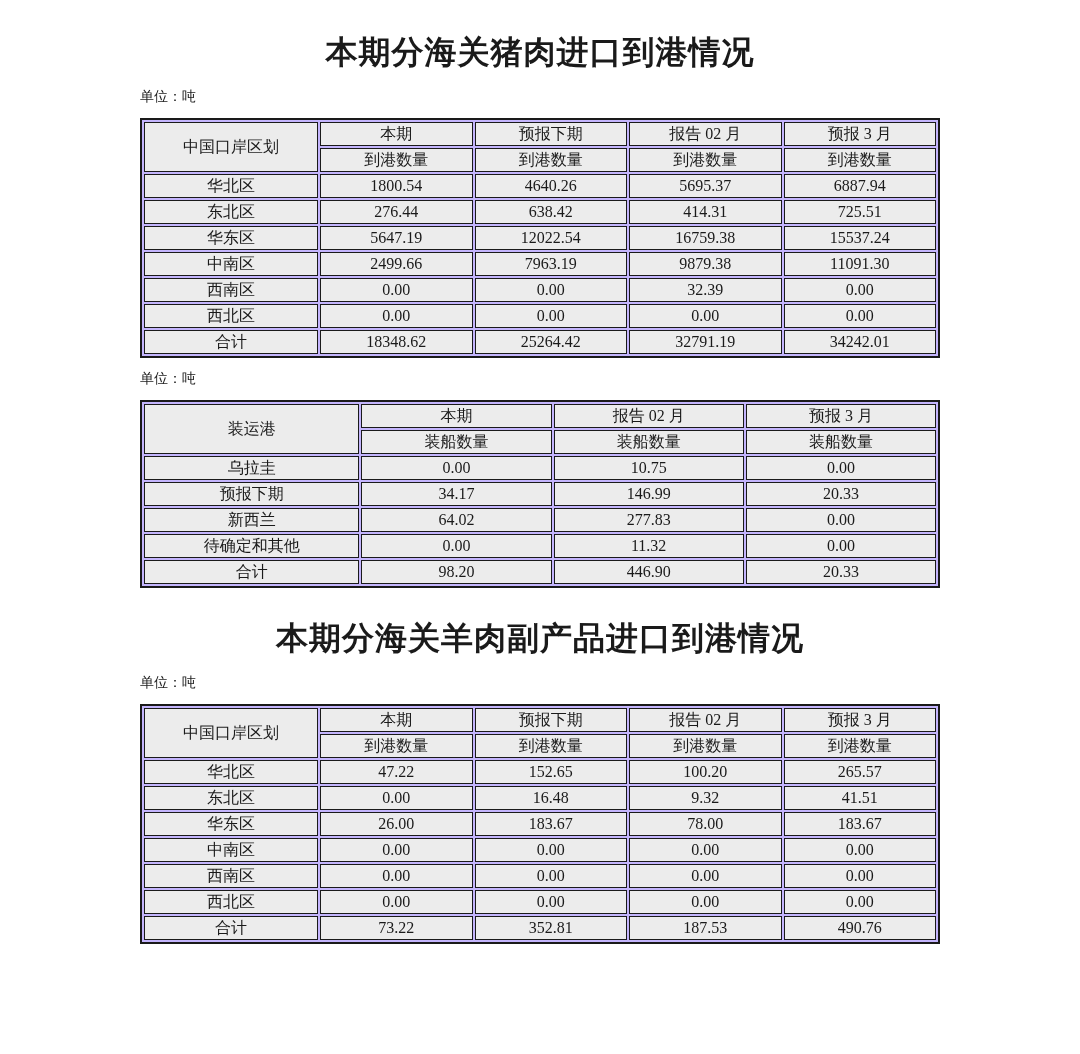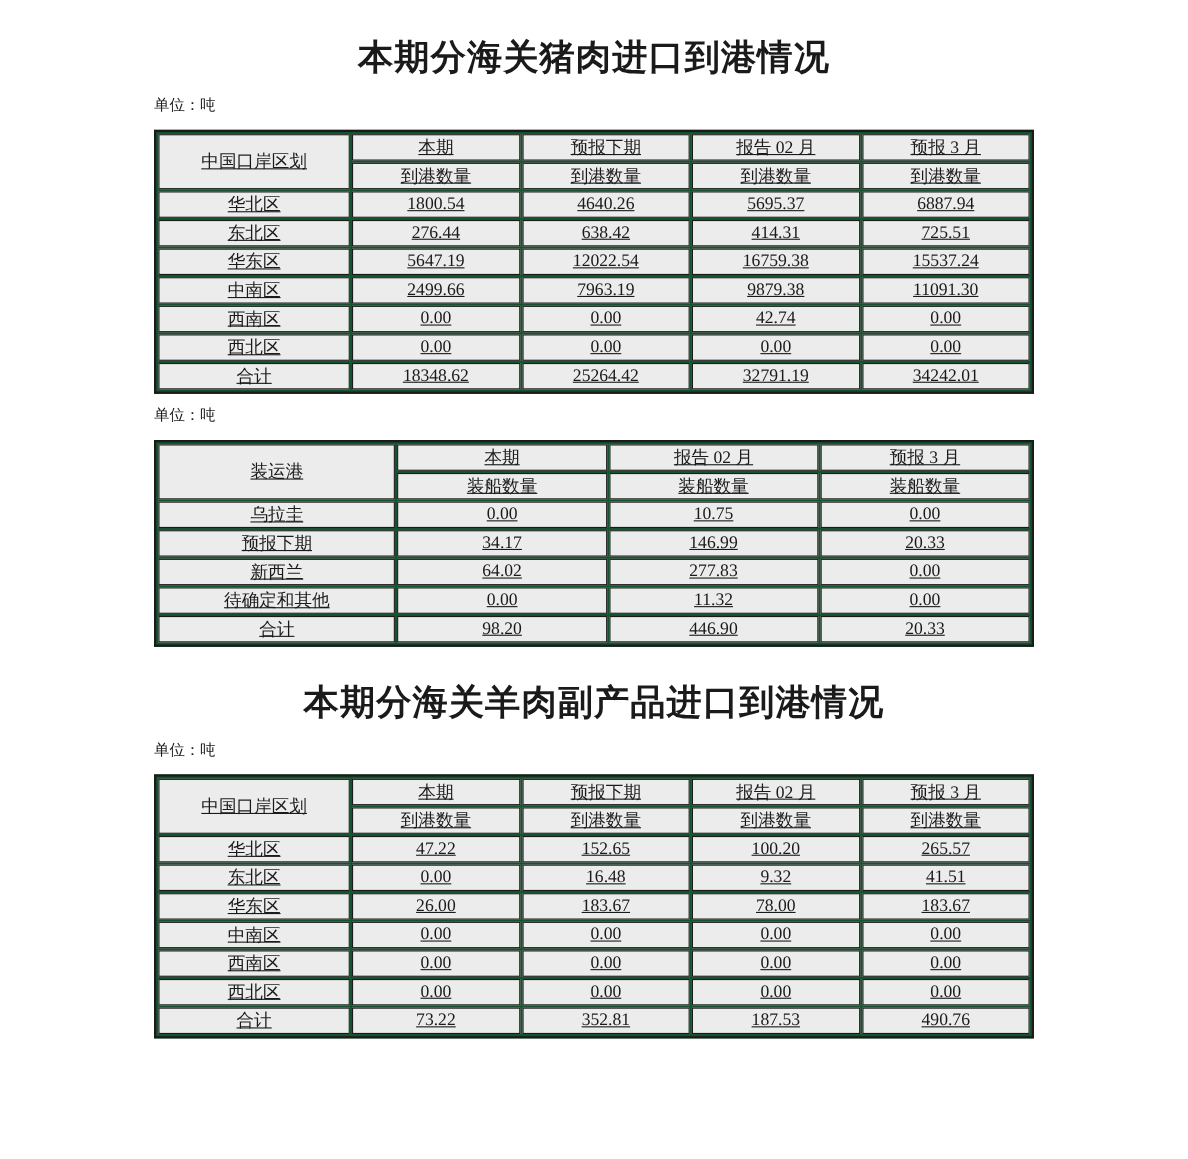--- a/index.html
+++ b/index.html
@@ -29,23 +29,22 @@
     margin:12px 0 12px 0;
   }
   .mt-first{margin-top:32px;}
   .mt-mid{margin-top:62px;}
   .mt-last{margin-top:30px;font-family:Liberation Serif, serif;}
   table.data-table{
     width:100%;
     table-layout:fixed;
     border-collapse:separate;
     border-spacing:2px;
-    background:#14532d;
+    background:#c4b5fd;
     border:2px solid var(--border);
-    text-decoration:underline;
   }
   table.data-table th,
   table.data-table td{
     border:1px solid var(--border);
     background:var(--cell-bg);
     font-weight:normal;
     font-size:16px;
     text-align:center;
     vertical-align:middle;
     height:22px;
@@ -112,21 +111,21 @@
               <td>中南区</td>
               <td>2499.66</td>
               <td>7963.19</td>
               <td>9879.38</td>
               <td>11091.30</td>
             </tr>
             <tr>
               <td>西南区</td>
               <td>0.00</td>
               <td>0.00</td>
-              <td>42.74</td>
+              <td>32.39</td>
               <td>0.00</td>
             </tr>
             <tr>
               <td>西北区</td>
               <td>0.00</td>
               <td>0.00</td>
               <td>0.00</td>
               <td>0.00</td>
             </tr>
             <tr>

